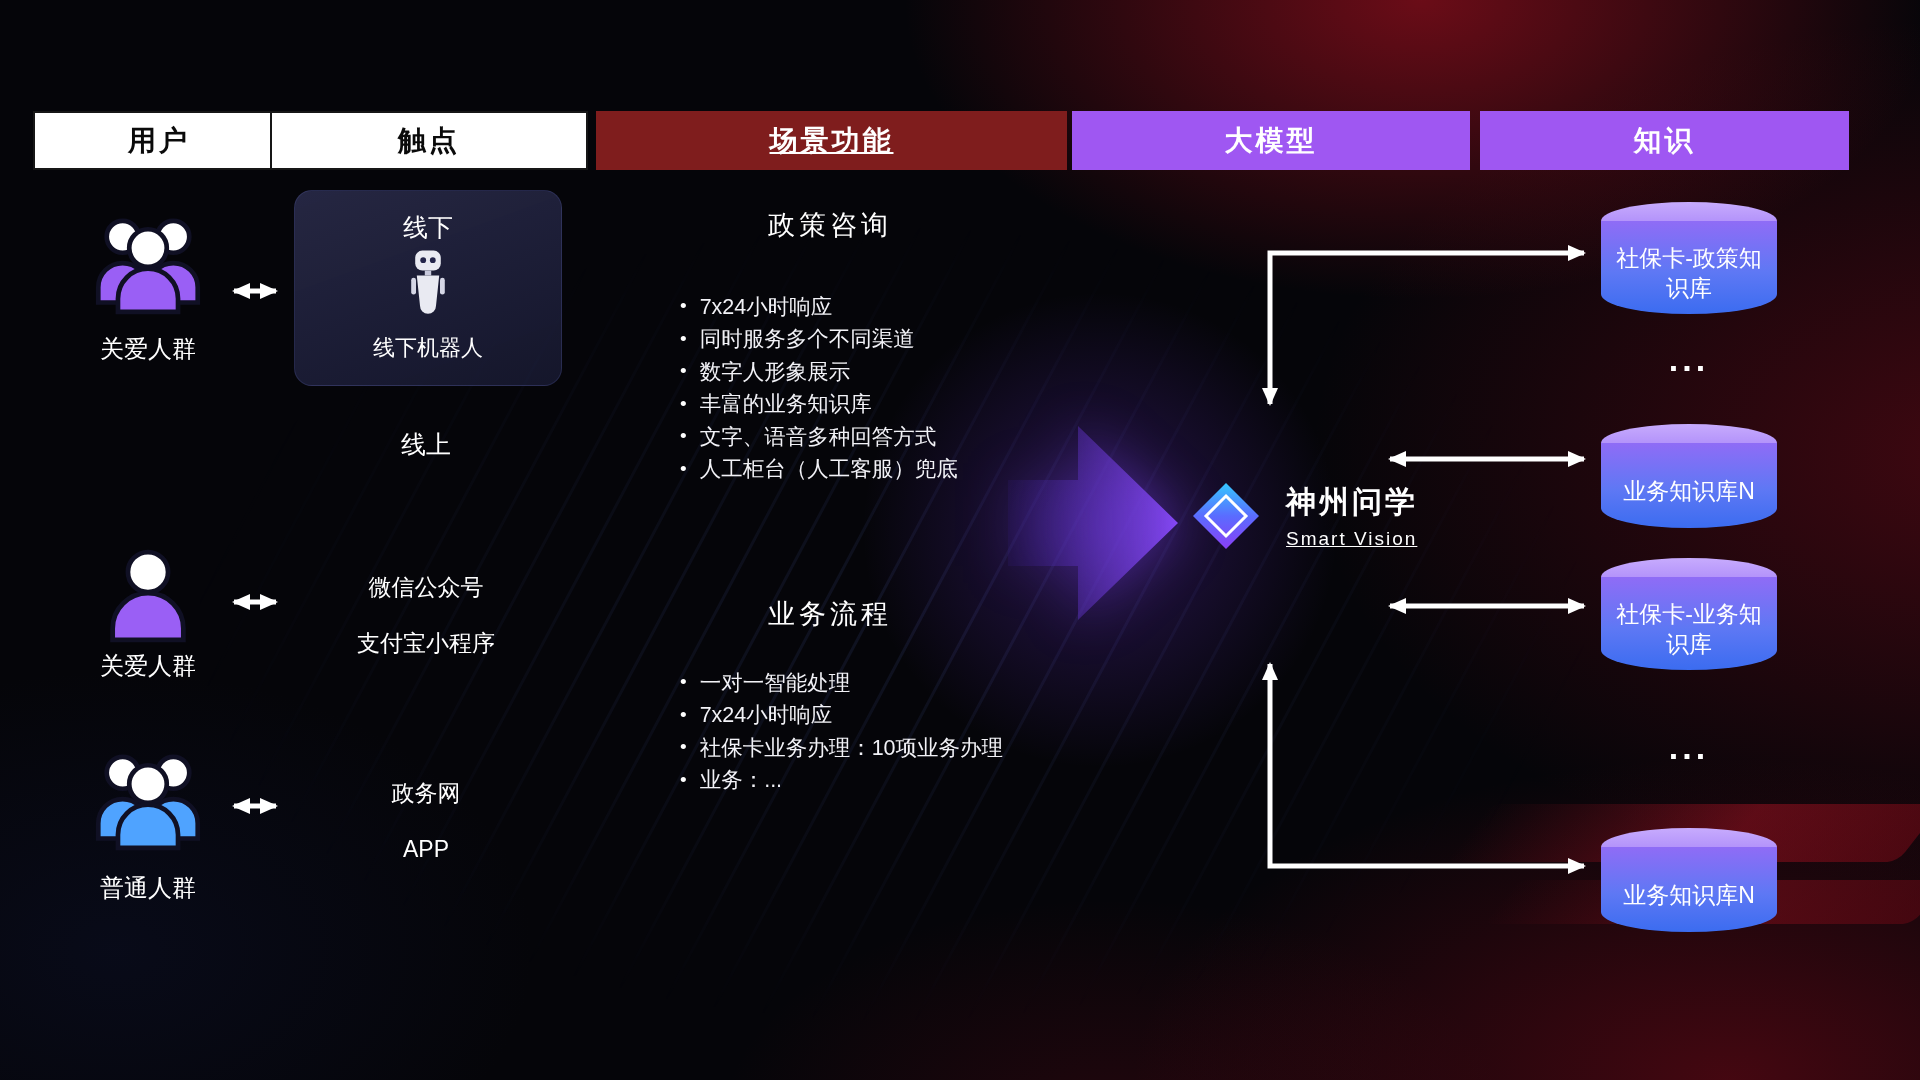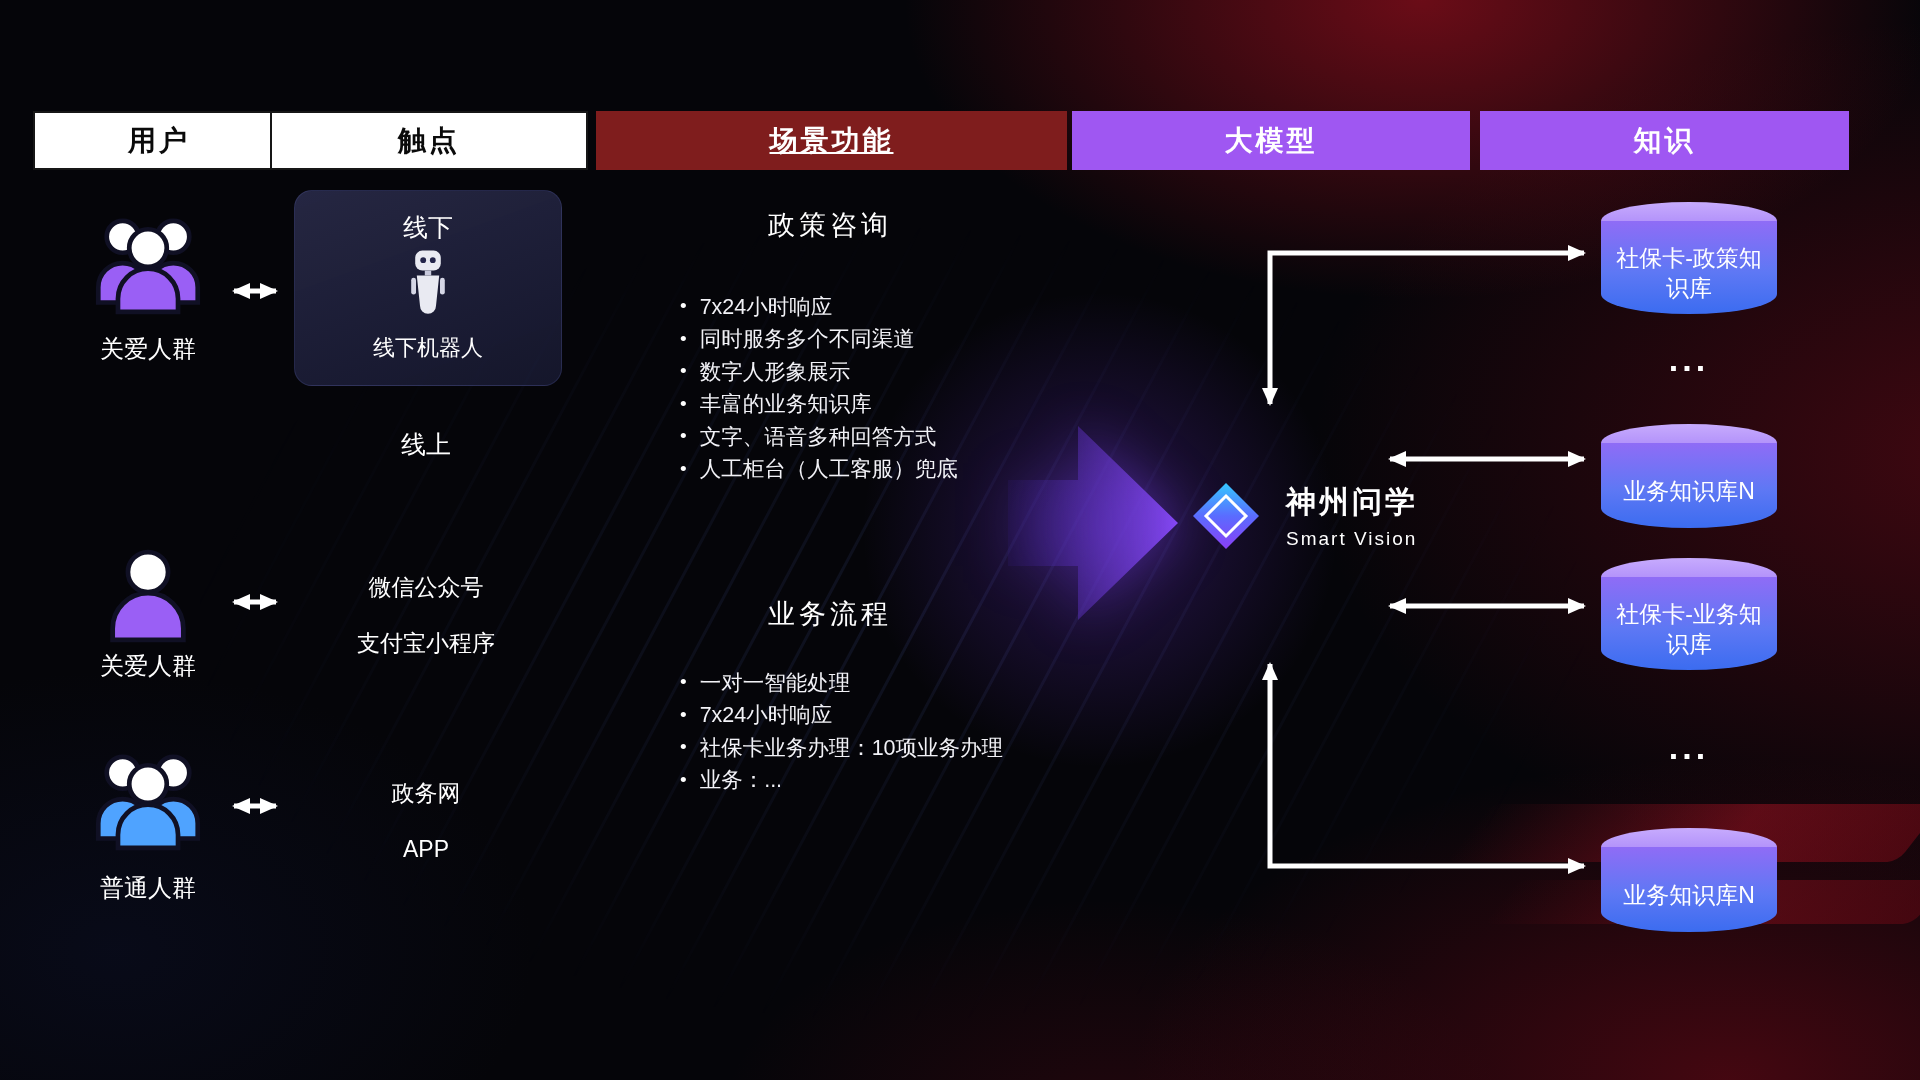--- a/index.html
+++ b/index.html
@@ -52,21 +52,21 @@
   .robot-label { position:absolute; left:50%; transform:translateX(-50%); top:142px; font-size:22px; white-space:nowrap; }
   .tp-label { position:absolute; left:426px; transform:translateX(-50%); color:#fff; font-size:23px; white-space:nowrap; }
   
   .scenario-title { position:absolute; left:830px; transform:translateX(-50%); font-size:27px; letter-spacing:4px; color:#fff; white-space:nowrap; }
   .scenario-list { position:absolute; left:680px; list-style:none; font-size:21.5px; color:#f2f2f7; }
   .scenario-list li { height:32.5px; display:flex; align-items:center; white-space:nowrap; }
   .scenario-list li::before { content:"•"; margin-right:13px; font-size:19px; color:#fff; }
   
   .logo-block { position:absolute; left:1190px; top:480px; display:flex; align-items:center; gap:24px; }
   .logo-name { font-size:30px; font-weight:700; letter-spacing:3px; white-space:nowrap; }
-  .logo-sub  { font-size:19px; letter-spacing:2px; margin-top:5px; white-space:nowrap; }
+  .logo-sub  { font-size:19px; letter-spacing:2px; margin-top:5px; white-space:nowrap;text-decoration:underline; }
   
   .db { position:absolute; left:1601px; width:176px; }
   .db .top { position:absolute; left:0; right:0; top:0; height:38px; border-radius:50%;
     background: linear-gradient(180deg,#c7abfd,#a07cf8); }
   .db .body { position:absolute; left:0; right:0; top:19px; bottom:0;
     border-radius:0 0 50% 50% / 0 0 20px 20px;
     background: linear-gradient(180deg,#8f6cf6 0%,#5e78f4 55%,#3b6cf0 100%);
     display:flex; align-items:center; justify-content:center; text-align:center;
     padding:16px 8px 6px; }
   .db .label { font-size:23px; line-height:30px; color:#fff; }

